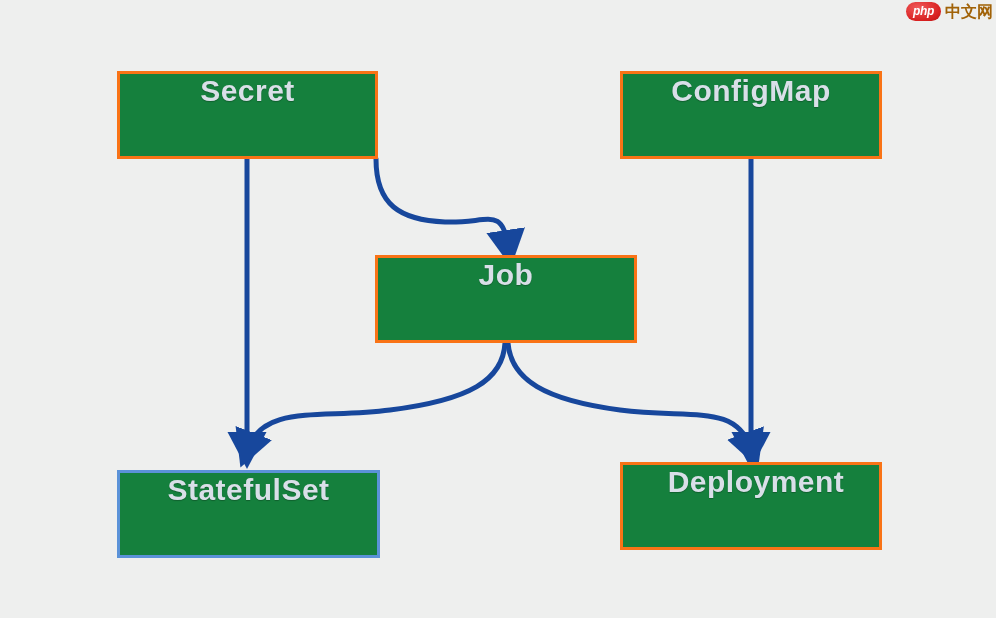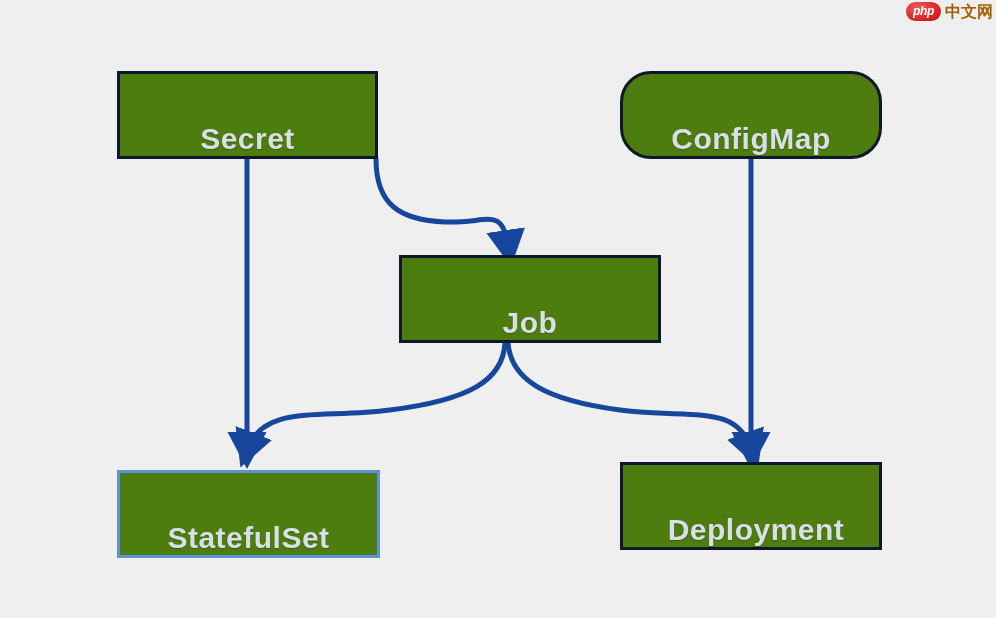--- a/index.html
+++ b/index.html
@@ -20,39 +20,39 @@
   #edges {
     position: absolute;
     left: 0;
     top: 0;
     width: 996px;
     height: 618px;
   }
   .node {
     position: absolute;
     box-sizing: border-box;
-    background: #4d7c0f;
-    border: 3px solid #0f172a;
+    background: #15803d;
+    border: 3px solid #f97316;
     display: flex;
-    align-items: flex-end;
+    align-items: flex-start;
     justify-content: center;
     z-index: 2;
   }
   .node .node-label {
     color: #d9dfe8;
     font-size: 30px;
     font-weight: bold;
     letter-spacing: 0.5px;
     font-family: "Liberation Sans", sans-serif;
     text-shadow: 0 1px 1px rgba(0,0,0,0.25);
     white-space: nowrap;
   }
   .node-secret     { left: 117px; top: 71px;  width: 261px; height: 88px; }
-  .node-configmap  { left: 620px; top: 71px;  width: 262px; height: 88px; border-radius: 31px; }
-  .node-job        { left: 375px; top: 255px; width: 262px; height: 88px; margin-left: 24px; }
+  .node-configmap  { left: 620px; top: 71px;  width: 262px; height: 88px; }
+  .node-job        { left: 375px; top: 255px; width: 262px; height: 88px; }
   .node-statefulset{ left: 117px; top: 462px; width: 263px; height: 88px; border-color:#5b92d8;margin-top:8px; }
   .node-deployment { left: 620px; top: 462px; width: 262px; height: 88px; padding-left: 10px; }
 
   
   #watermark {
     position: absolute;
     right: 3px;
     top: 2px;
     display: flex;
     align-items: center;

